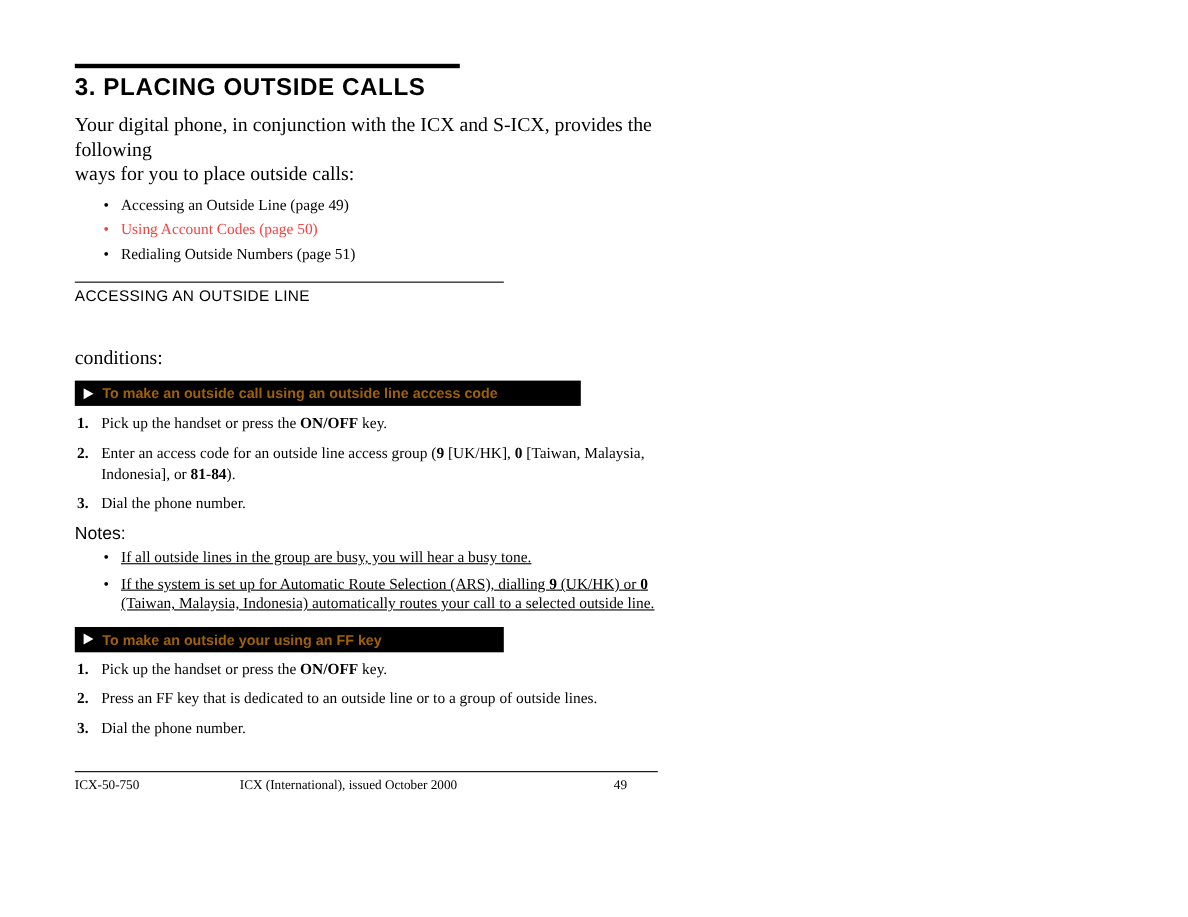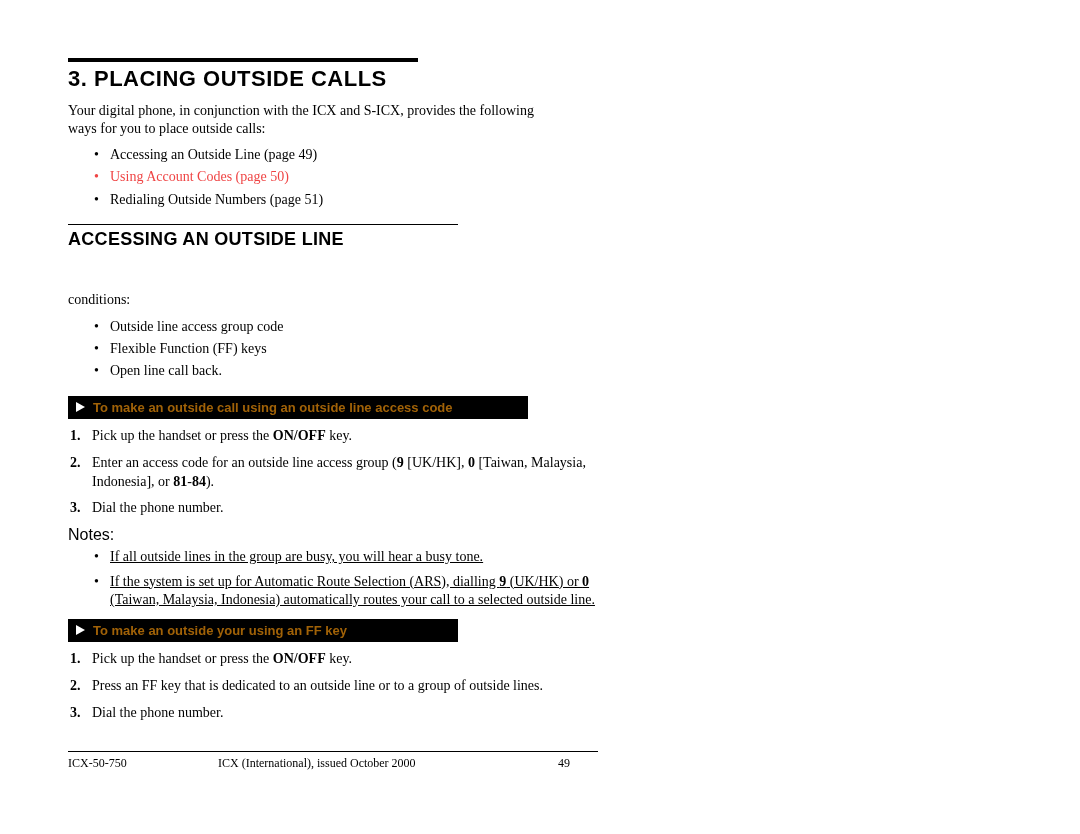--- a/index.html
+++ b/index.html
@@ -26,21 +26,21 @@
   }
   h1 {
     font-family: Arial, Helvetica, sans-serif;
     font-weight: bold;
     font-size: 22px;
     letter-spacing: 0.5px;
     margin: 0 0 10px 0;
     text-transform: uppercase;
   }
   p.intro {
-    font-size: 14px;
+    font-size: 18px;
     line-height: 1.25;
     margin: 0 0 8px 0;
   }
   ul.bullets {
     list-style: none;
     padding: 0 0 0 42px;
     margin: 6px 0 14px 0;
   }
   ul.bullets li {
     font-size: 14px;
@@ -57,24 +57,24 @@
   .red {
     color: #ef4444;
   }
   .h2rule {
     border-top: 1px solid #000;
     width: 390px;
     margin: 8px 0 4px 0;
   }
   h2 {
     font-family: Arial, Helvetica, sans-serif;
-    font-weight: bold;
-    font-size: 18px;
+    font-weight: normal;
+    font-size: 14px;
     letter-spacing: 0.3px;
-    margin: 0 0 24px 0;
+    margin: 0 0 14px 0;
     text-transform: uppercase;
   }
   .blackbar {
     background: #000;
     color: #a16207;
     font-family: Arial, Helvetica, sans-serif;
     font-weight: bold;
     font-size: 13px;
     padding: 4px 8px 4px 8px;
     margin: 10px 0 8px 0;
@@ -174,25 +174,20 @@
     </ul>
 
     <div class="h2rule"></div>
     <h2>Accessing an Outside Line</h2>
 
     <p class="intro">
       <br>
       <span>conditions:</span>
     </p>
 
-    <ul class="bullets">
-      <li>Outside line access group code</li>
-      <li>Flexible Function (FF) keys</li>
-      <li>Open line call back.</li>
-    </ul>
 
     <div class="blackbar" style="min-width:460px;">
       <span class="arrow"></span>
       <span>To make an outside call using an outside line access code</span>
     </div>
 
     <ol class="steps">
       <li>
         <span>Pick up the handset or press the </span><b>ON/OFF</b><span> key.</span>
       </li>

